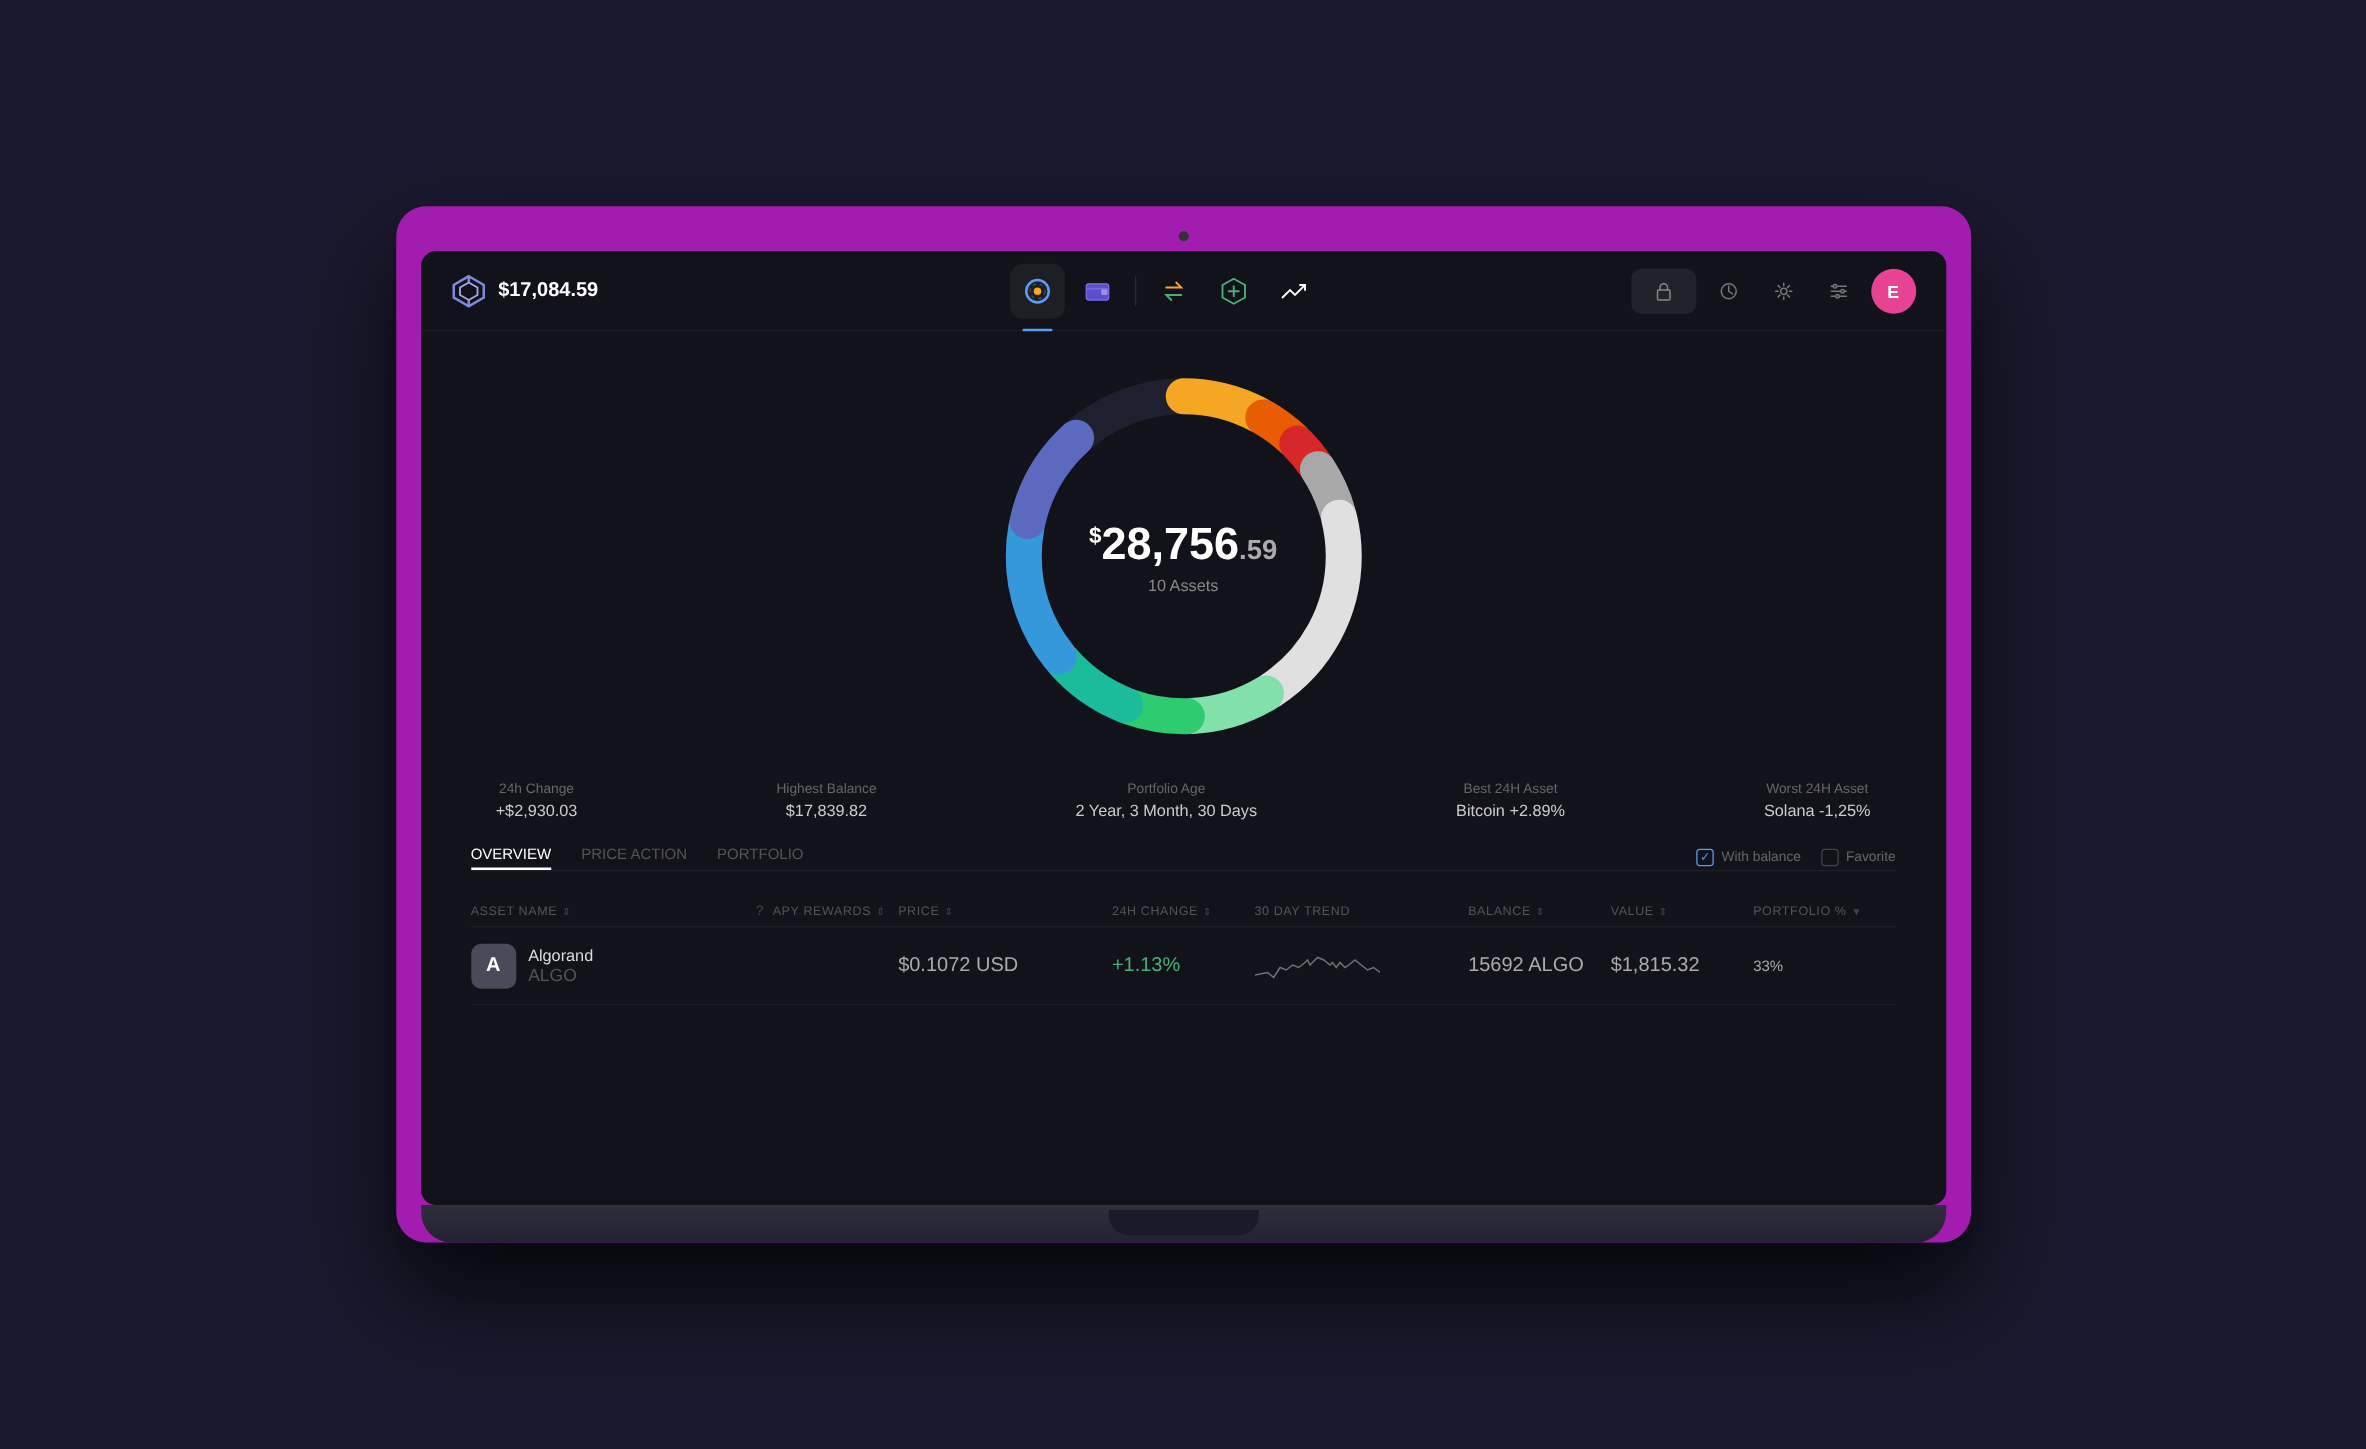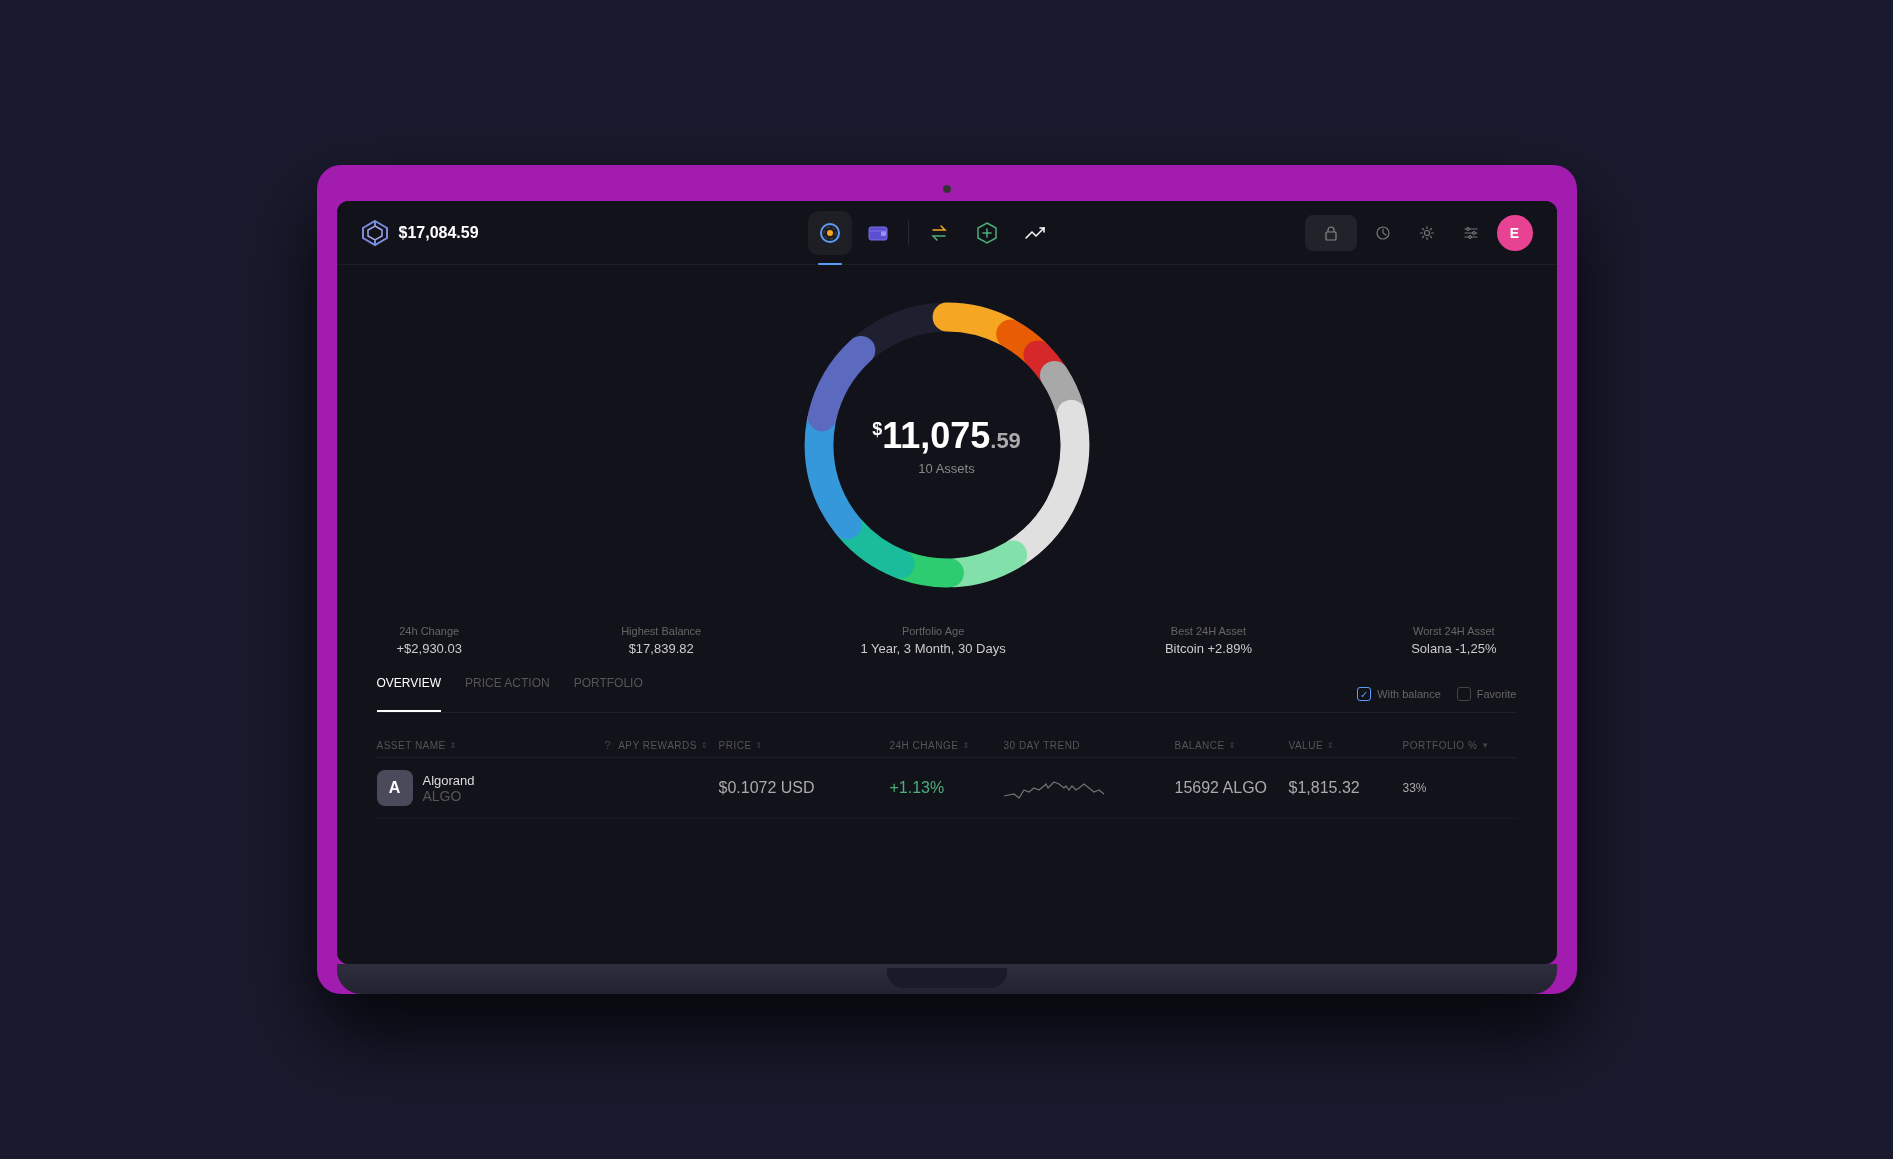--- a/index.html
+++ b/index.html
@@ -318,21 +318,21 @@
 
     .tabs {
       display: flex;
       gap: 24px;
     }
 
     .tab {
       font-size: 12px;
       color: #555;
       cursor: pointer;
-      padding-bottom: 20px;
+      padding-bottom: 4px;
       border: none;
       background: none;
       border-bottom: 2px solid transparent;
     }
 
     .tab.active {
       color: #fff;
       border-bottom-color: #fff;
     }
 
@@ -561,40 +561,40 @@
                 <circle cx="100" cy="100" r="80" fill="none" stroke="#a8a8a8" stroke-width="18" stroke-linecap="round" stroke-dasharray="23.736477827122883 478.918346747244" stroke-dashoffset="-79.58701389094142"></circle>
                 <circle cx="100" cy="100" r="80" fill="none" stroke="#e0e0e0" stroke-width="18" stroke-linecap="round" stroke-dasharray="99.13470151327792 403.52012306108895" stroke-dashoffset="-106.11601852125523"></circle>
                 <circle cx="100" cy="100" r="80" fill="none" stroke="#82e0aa" stroke-width="18" stroke-linecap="round" stroke-dasharray="38.81612256435389 463.838702010013" stroke-dashoffset="-208.04324683772407"></circle>
                 <circle cx="100" cy="100" r="80" fill="none" stroke="#2ecc71" stroke-width="18" stroke-linecap="round" stroke-dasharray="28.763026072866552 473.8917985015004" stroke-dashoffset="-249.6518962052689"></circle>
                 <circle cx="100" cy="100" r="80" fill="none" stroke="#1abc9c" stroke-width="18" stroke-linecap="round" stroke-dasharray="38.81612256435389 463.838702010013" stroke-dashoffset="-281.2074490813264"></circle>
                 <circle cx="100" cy="100" r="80" fill="none" stroke="#3498db" stroke-width="18" stroke-linecap="round" stroke-dasharray="68.9754120388159 433.679412535551" stroke-dashoffset="-322.81609844887123"></circle>
                 <circle cx="100" cy="100" r="80" fill="none" stroke="#5b6abf" stroke-width="18" stroke-linecap="round" stroke-dasharray="48.86921905584123 453.7856055185257" stroke-dashoffset="-394.58403729087803"></circle>
               </svg>
             <div class="donut-center">
               <div class="donut-value">
-                <sup>$</sup><span>11,075</span><span class="cents">.59</span>
+                <sup>$</sup><span>28,756</span><span class="cents">.59</span>
               </div>
               <div class="donut-subtitle">10 Assets</div>
             </div>
           </div>
 
         </div>
 
         <div class="stats-row">
           <div class="stat-item">
             <div class="stat-label">24h Change</div>
             <div class="stat-value">+$2,930.03</div>
           </div>
           <div class="stat-item">
             <div class="stat-label">Highest Balance</div>
             <div class="stat-value">$17,839.82</div>
           </div>
           <div class="stat-item">
             <div class="stat-label">Portfolio Age</div>
-            <div class="stat-value">1 Year, 3 Month, 30 Days</div>
+            <div class="stat-value">2 Year, 3 Month, 30 Days</div>
           </div>
           <div class="stat-item">
             <div class="stat-label">Best 24H Asset</div>
             <div class="stat-value">Bitcoin +2.89%</div>
           </div>
           <div class="stat-item">
             <div class="stat-label">Worst 24H Asset</div>
             <div class="stat-value">Solana -1,25%</div>
           </div>
         </div>

